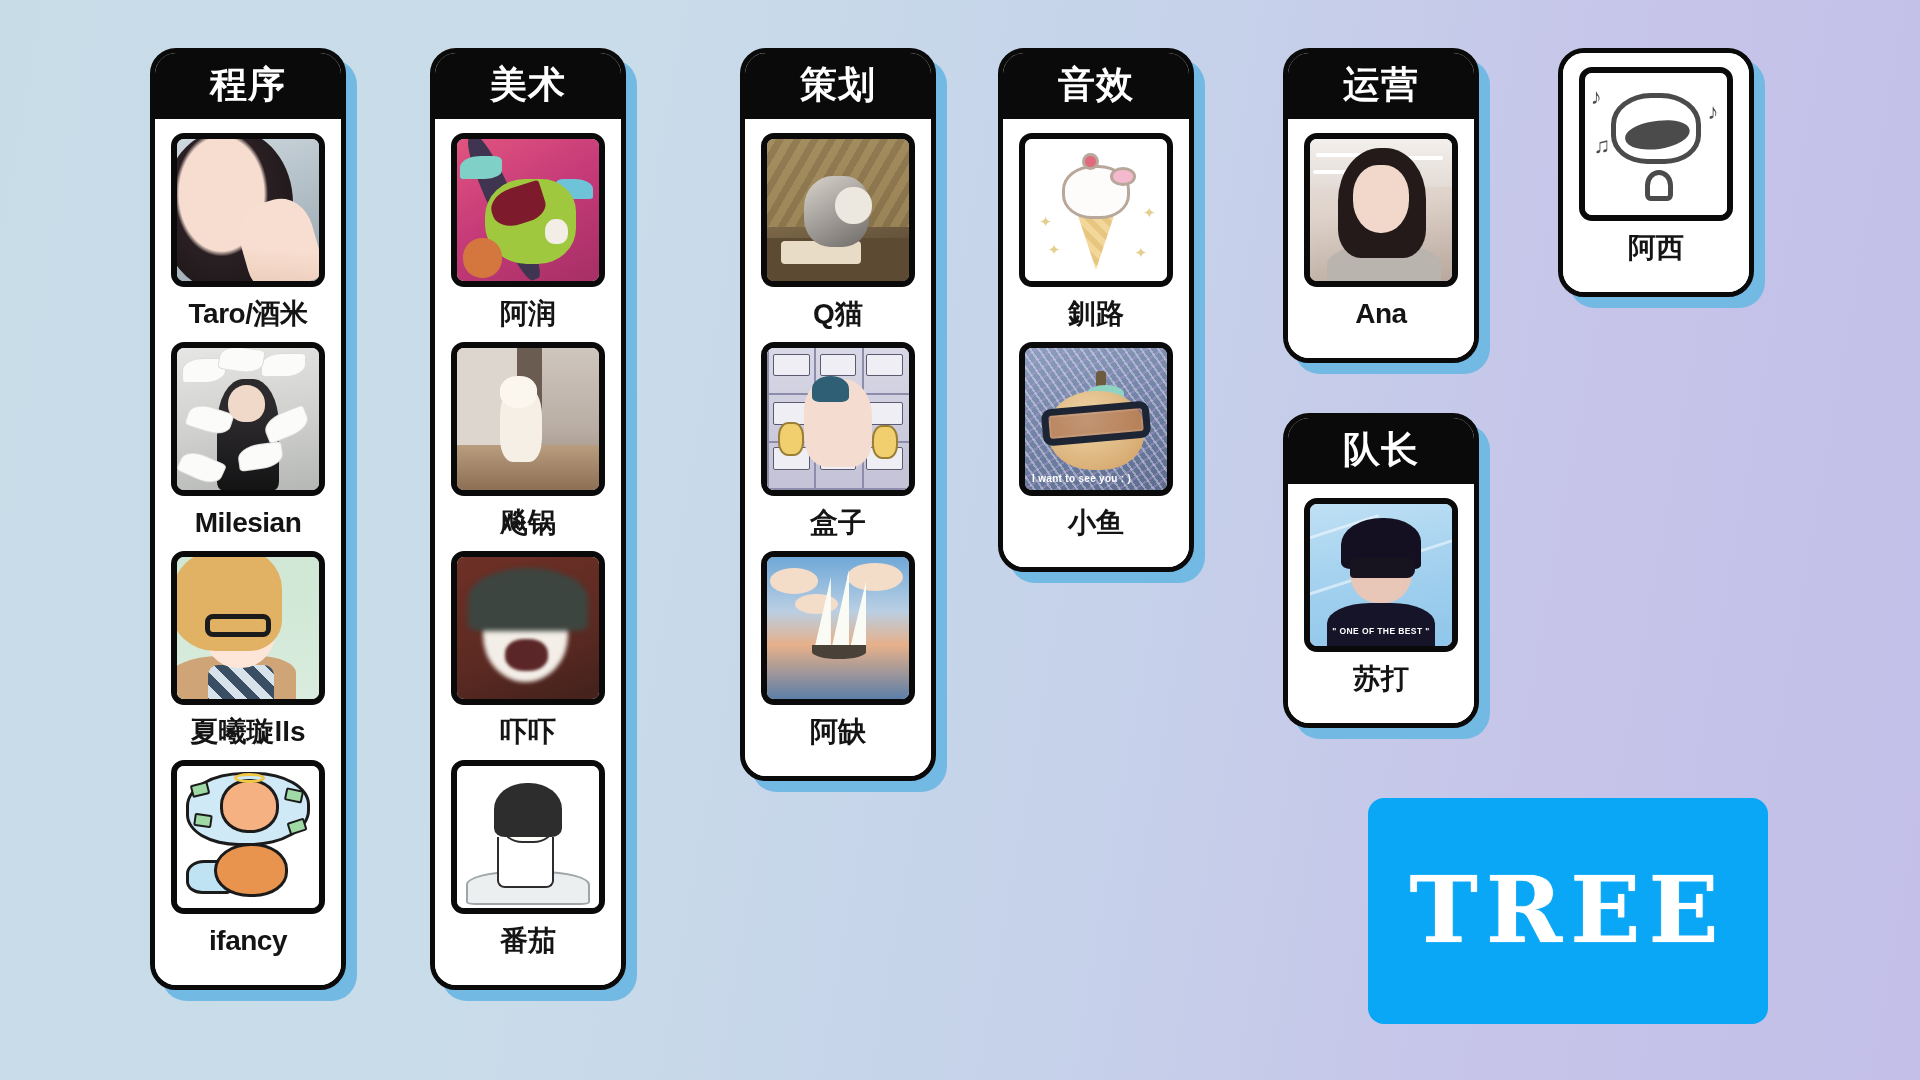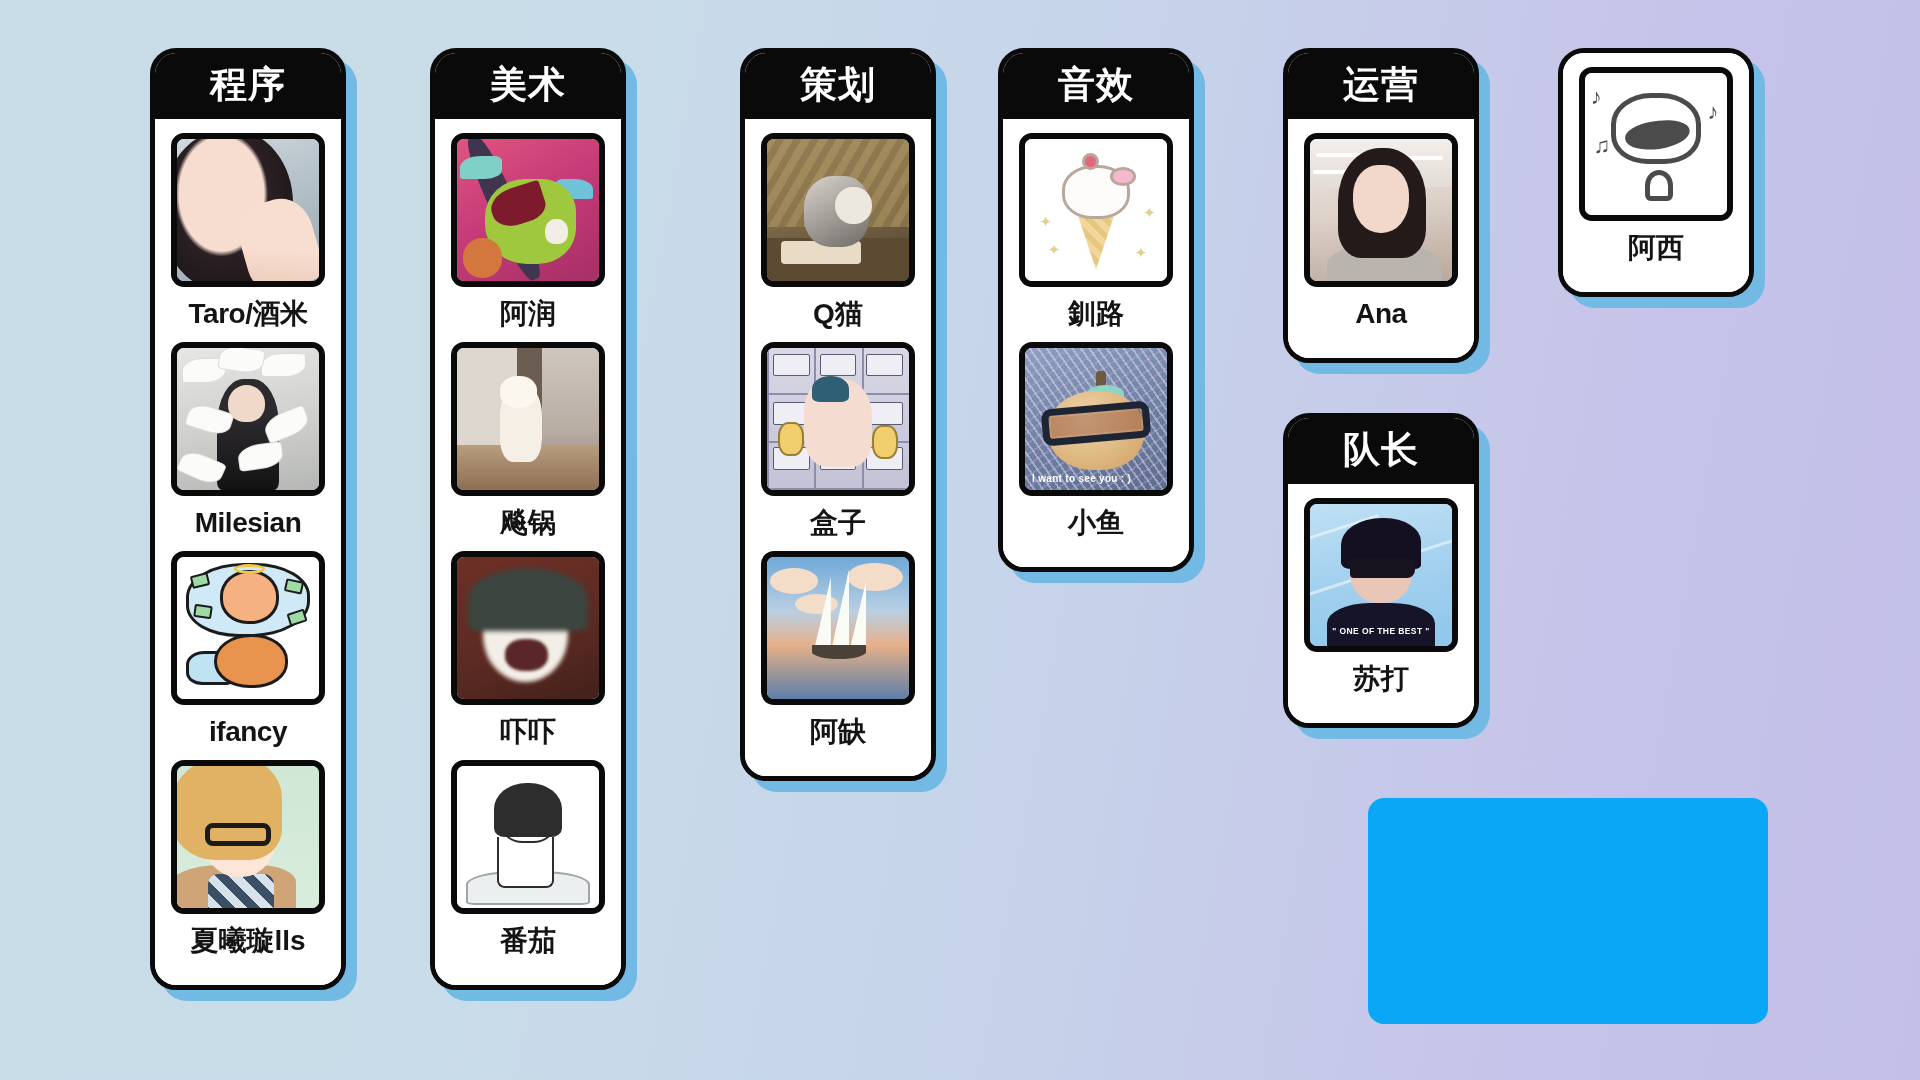--- a/index.html
+++ b/index.html
@@ -371,46 +371,46 @@
                 <div class="dove" style="left:30%; top:0%; transform:rotate(9deg);"></div>
                 <div class="dove" style="left:44%; top:68%; transform:rotate(-8deg);"></div>
                 <div class="dove" style="left:2%; top:76%; transform:rotate(24deg);"></div>
               </div>
             </div>
             <div class="member-name latin">Milesian</div>
           </div>
 
           <div class="member">
             <div class="avatar-frame">
+              <div class="avatar-art art-xia">
+                <div class="body"></div>
+                <div class="shirt"></div>
+                <div class="face"></div>
+                <div class="hair"></div>
+                <div class="glass"></div>
+              </div>
+            </div>
+            <div class="member-name">夏曦璇lls</div>
+          </div>
+
+          <div class="member">
+            <div class="avatar-frame">
               <div class="avatar-art art-ifancy">
                 <div class="cloud"></div>
                 <div class="bill" style="left:10%; top:12%; transform:rotate(-14deg);"></div>
                 <div class="bill" style="left:76%; top:16%; transform:rotate(12deg);"></div>
                 <div class="bill" style="left:12%; top:34%; transform:rotate(8deg);"></div>
                 <div class="bill" style="left:78%; top:38%; transform:rotate(-18deg);"></div>
                 <div class="h1"></div>
                 <div class="halo"></div>
                 <div class="pillow"></div>
                 <div class="h2"></div>
               </div>
             </div>
             <div class="member-name latin">ifancy</div>
-          </div>
-
-          <div class="member">
-            <div class="avatar-frame">
-              <div class="avatar-art art-xia">
-                <div class="body"></div>
-                <div class="shirt"></div>
-                <div class="face"></div>
-                <div class="hair"></div>
-                <div class="glass"></div>
-              </div>
-            </div>
-            <div class="member-name">夏曦璇lls</div>
           </div>
 
         </div>
       </div>
     </div>
 
     <div class="column-slot" style="left:430px; top:48px;">
       <div class="group-card">
         <div class="group-header">美术</div>
         <div class="group-body">
@@ -629,15 +629,16 @@
           </div>
 
 
         </div>
       </div>
     </div>
 
   </div>
 
   <div id="logo">
+    <div class="logo-line l2">TREE</div>
   </div>
 
 </div>
 
 </body></html>

